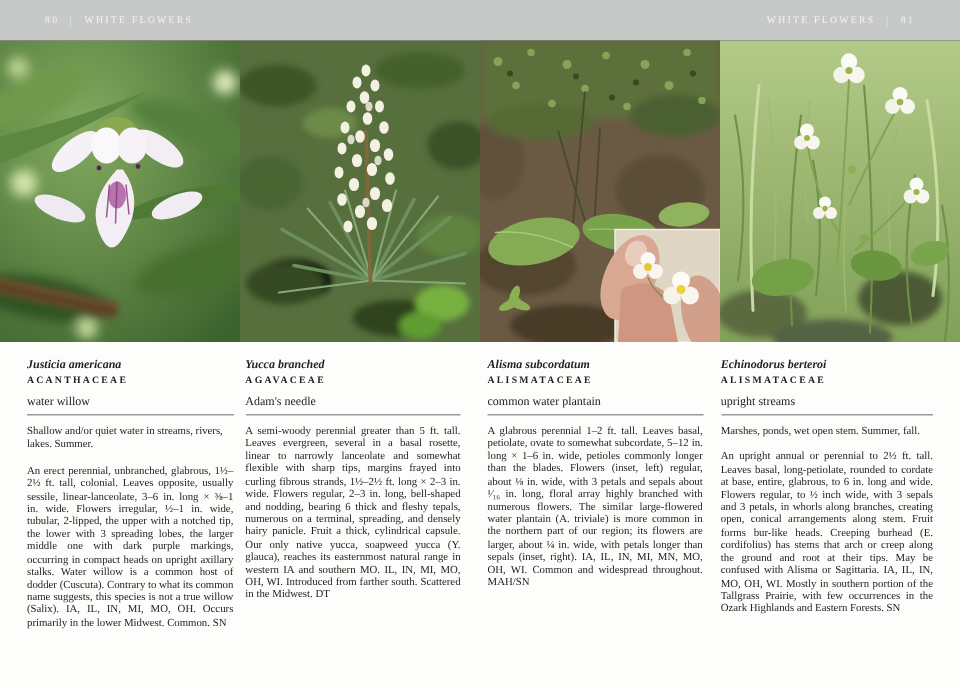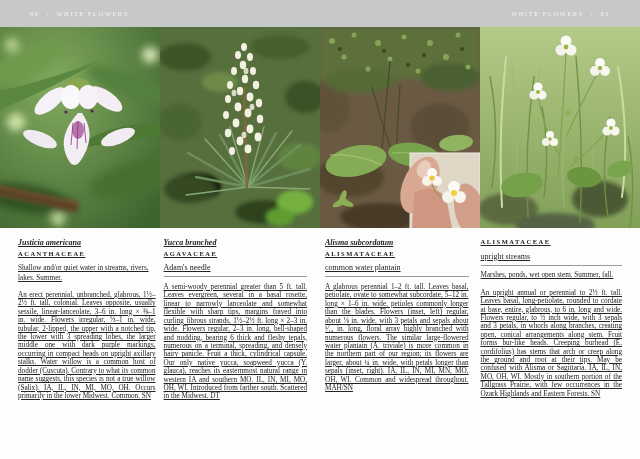--- a/index.html
+++ b/index.html
@@ -13,21 +13,21 @@
     height:27px;background:#c6c9c7;display:flex;justify-content:space-between;
     align-items:center;padding:0 30px;box-sizing:border-box;
   }
   .runner{font-size:6.5px;letter-spacing:1.5px;color:#f4f5f2;display:flex;gap:7px;align-items:center;}
   .runner .div{opacity:.75;font-size:7px;}
   
   .photos{display:flex;height:201px;background:#333;}
   .photo{width:160px;height:201px;display:block;}
   .photo svg{display:block;}
   
-  .columns{display:flex;padding:10px 18px 0 18px;box-sizing:border-box;text-decoration:underline;}
+  .columns{display:flex;padding:10px 18px 0 18px;box-sizing:border-box;}
   .entry{box-sizing:border-box;}
   .entry.c1{width:140px;margin-right:8px;}
   .entry.c2{width:146px;margin-right:18px;}
   .entry.c3{width:146px;margin-right:12px;}
   .entry.c4{width:144px;}
   .species{font-style:italic;font-weight:bold;font-size:8px;line-height:1.15;margin:0 0 2.5px;}
   .family{font-size:6.5px;font-weight:bold;letter-spacing:1.5px;margin:0 0 7.5px;}
   .common{font-size:8px;line-height:1.1;margin:0 0 5.5px;padding-bottom:3.5px;border-bottom:0.7px solid #9a9a9a;}
   .habitat{font-size:7.2px;line-height:1.3;margin:0 0 8px;}
   .desc{font-size:7.2px;line-height:1.17;text-align:justify;margin:0;}
@@ -326,38 +326,40 @@
       <circle cx="88" cy="86" r="2.6" fill="#8db055"></circle>
     </svg>
   </div>
 </div>
 
 <div class="columns">
 
   <div class="entry c1">
     <p class="species">Justicia americana</p>
     <p class="family">ACANTHACEAE</p>
+    <p class="common">water willow</p>
     <p class="habitat">Shallow and/or quiet water in streams, rivers, lakes. Summer.</p>
     <p class="desc">An erect perennial, unbranched, glabrous, 1½–2½ ft. tall, colonial. Leaves opposite, usually sessile, linear-lanceolate, 3–6 in. long × ⅜–1 in. wide. Flowers irregular, ½–1 in. wide, tubular, 2-lipped, the upper with a notched tip, the lower with 3 spreading lobes, the larger middle one with dark purple markings, occurring in compact heads on upright axillary stalks. Water willow is a common host of dodder (Cuscuta). Contrary to what its common name suggests, this species is not a true willow (Salix). IA, IL, IN, MI, MO, OH. Occurs primarily in the lower Midwest. Common. SN</p>
   </div>
 
   <div class="entry c2">
     <p class="species">Yucca branched</p>
     <p class="family">AGAVACEAE</p>
     <p class="common">Adam's needle</p>
     <p class="desc">A semi-woody perennial greater than 5 ft. tall. Leaves evergreen, several in a basal rosette, linear to narrowly lanceolate and somewhat flexible with sharp tips, margins frayed into curling fibrous strands, 1½–2½ ft. long × 2–3 in. wide. Flowers regular, 2–3 in. long, bell-shaped and nodding, bearing 6 thick and fleshy tepals, numerous on a terminal, spreading, and densely hairy panicle. Fruit a thick, cylindrical capsule. Our only native yucca, soapweed yucca (Y. glauca), reaches its easternmost natural range in western IA and southern MO. IL, IN, MI, MO, OH, WI. Introduced from farther south. Scattered in the Midwest. DT</p>
   </div>
 
   <div class="entry c3">
     <p class="species">Alisma subcordatum</p>
     <p class="family">ALISMATACEAE</p>
     <p class="common">common water plantain</p>
     <p class="desc">A glabrous perennial 1–2 ft. tall. Leaves basal, petiolate, ovate to somewhat subcordate, 5–12 in. long × 1–6 in. wide, petioles commonly longer than the blades. Flowers (inset, left) regular, about ⅛ in. wide, with 3 petals and sepals about ¹⁄₁₆ in. long, floral array highly branched with numerous flowers. The similar large-flowered water plantain (A. triviale) is more common in the northern part of our region; its flowers are larger, about ¼ in. wide, with petals longer than sepals (inset, right). IA, IL, IN, MI, MN, MO, OH, WI. Common and widespread throughout. MAH/SN</p>
   </div>
 
   <div class="entry c4">
+    <p class="species">Echinodorus berteroi</p>
     <p class="family">ALISMATACEAE</p>
     <p class="common">upright streams</p>
     <p class="habitat">Marshes, ponds, wet open stem. Summer, fall.</p>
     <p class="desc">An upright annual or perennial to 2½ ft. tall. Leaves basal, long-petiolate, rounded to cordate at base, entire, glabrous, to 6 in. long and wide. Flowers regular, to ½ inch wide, with 3 sepals and 3 petals, in whorls along branches, creating open, conical arrangements along stem. Fruit forms bur-like heads. Creeping burhead (E. cordifolius) has stems that arch or creep along the ground and root at their tips. May be confused with Alisma or Sagittaria. IA, IL, IN, MO, OH, WI. Mostly in southern portion of the Tallgrass Prairie, with few occurrences in the Ozark Highlands and Eastern Forests. SN</p>
   </div>
 
 </div>
 
 </body></html>

